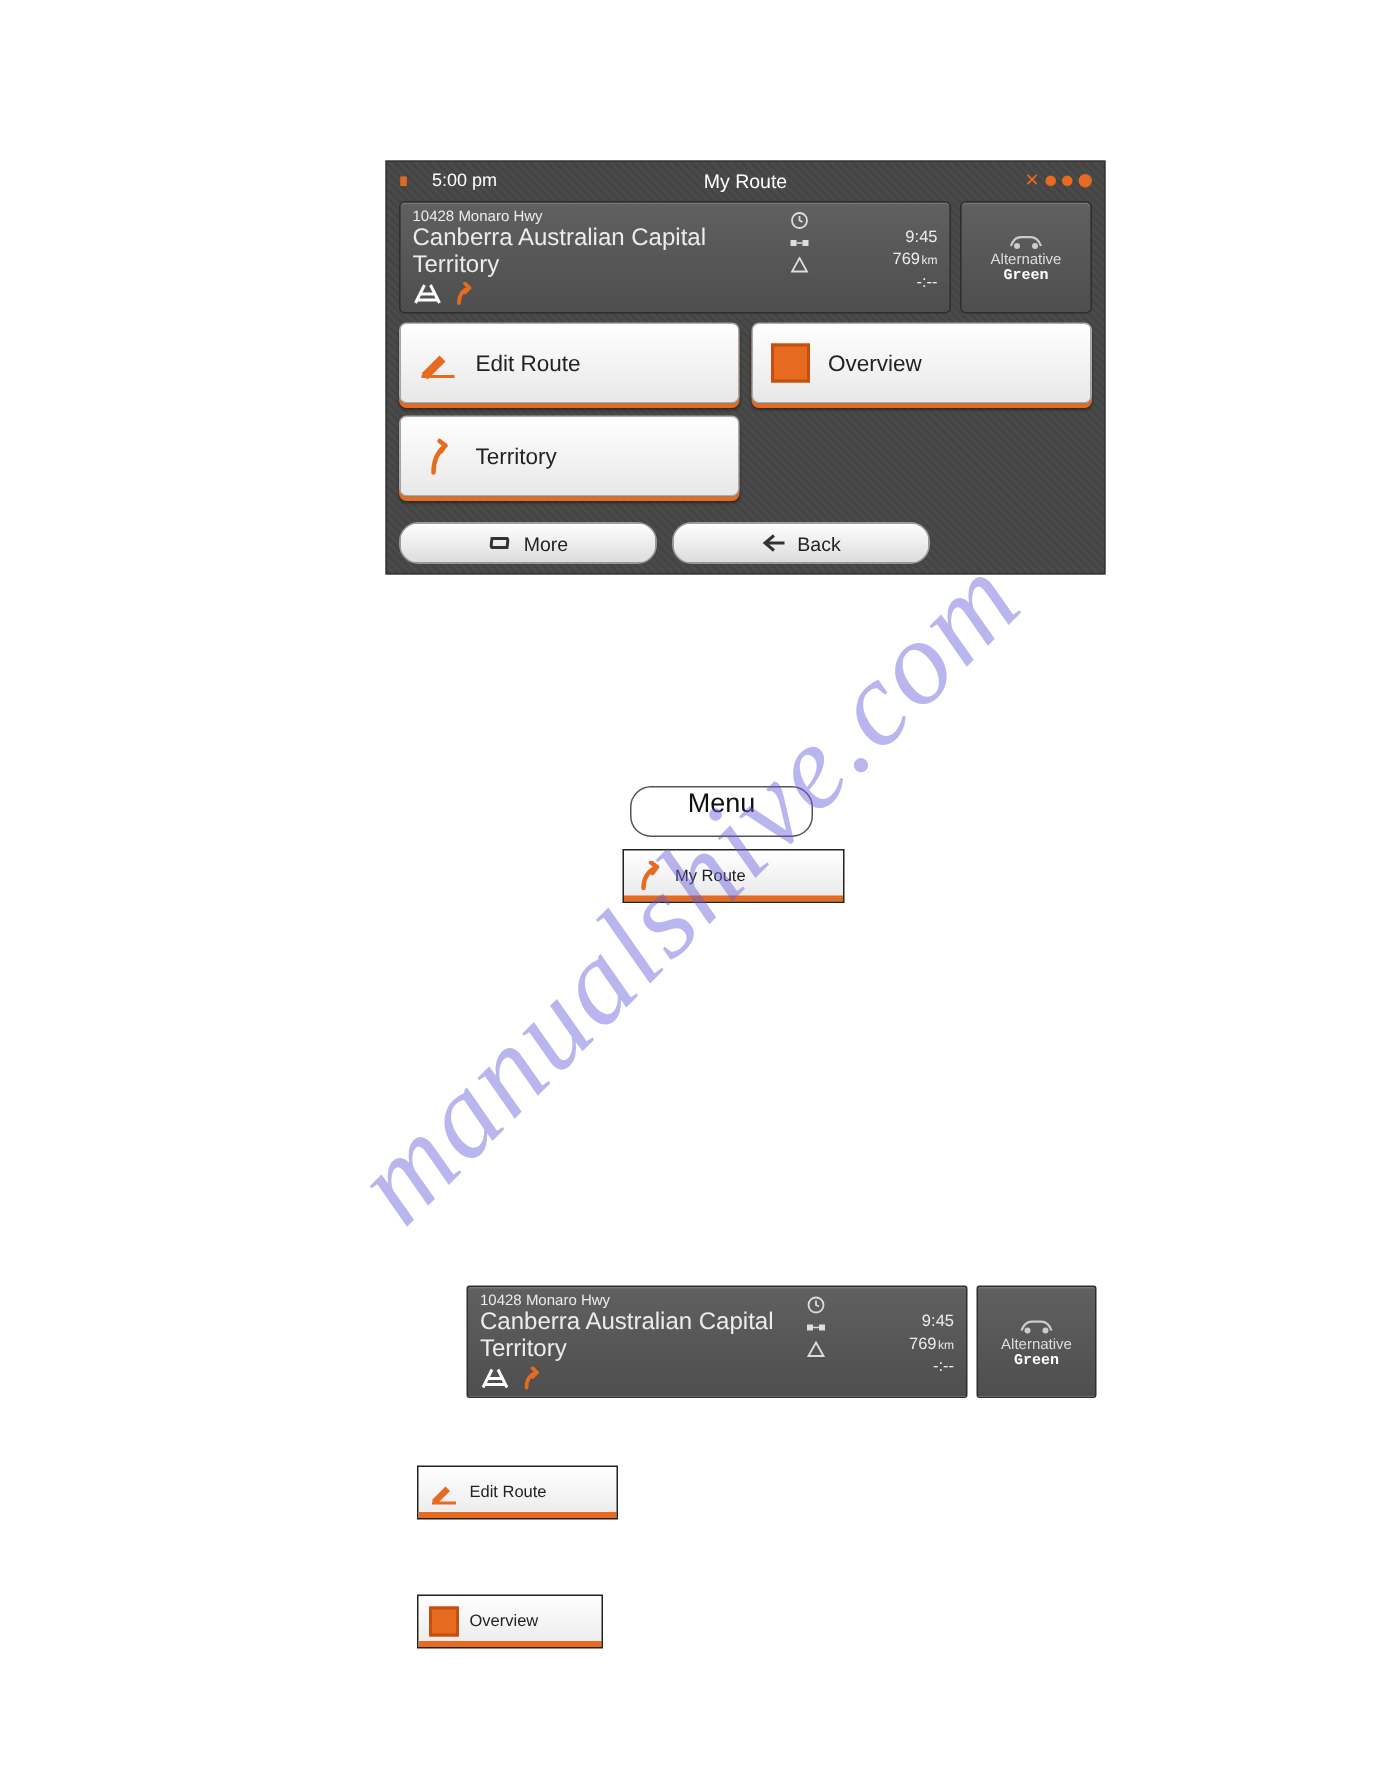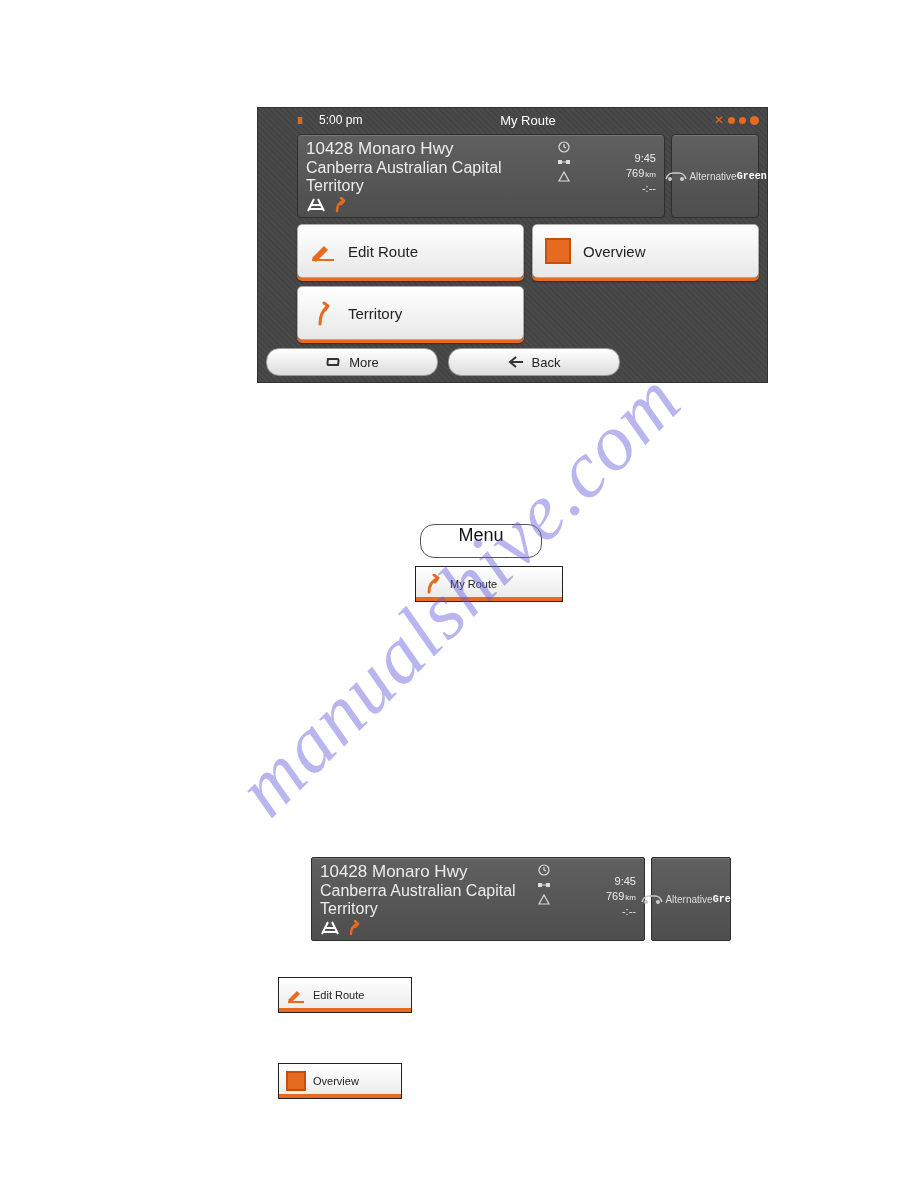--- a/index.html
+++ b/index.html
@@ -30,21 +30,20 @@
     position: absolute;
     left: 257px;
     top: 107px;
     width: 478px;
     height: 274px;
     background: #4a4a4a;
     background-image:
       repeating-linear-gradient(45deg, rgba(0,0,0,0.08) 0 2px, transparent 2px 4px);
     color: #fff;
     border: 1px solid #333;
-    padding-left: 31px;
   }
   .statusbar {
     height: 24px;
     display: flex;
     align-items: center;
     font-size: 12px;
     padding: 0 8px;
     position: relative;
   }
   .sb-left { color:#e66a1f; font-weight:bold; letter-spacing:-2px; }
@@ -62,34 +61,35 @@
     background: linear-gradient(#606060,#4e4e4e);
     border:1px solid #2e2e2e;
     border-radius:4px;
     padding:4px 8px;
     display:flex;
     font-size:11px;
     color:#ececec;
     box-shadow: inset 0 1px 0 rgba(255,255,255,0.15);
   }
   .info-left { flex:1; }
-  .info-left .line1 { font-size:17px; }
+  .info-left .line1 { font-size:10px; }
   .info-left .line2 { font-size:16px; }
   .info-left .roadicons { margin-top:2px; display:flex; gap:8px; align-items:center;}
   .info-right { width:100px; display:flex; flex-direction:column; font-size:11px;}
   .info-row { display:flex; align-items:center; justify-content:space-between; gap:6px; height:15px;}
   .info-row .ic { width:16px; display:flex; justify-content:center; color:#ddd;}
   .info-row .val { flex:1; text-align:right; white-space:nowrap;margin-top:23px;}
   .info-row .unit { font-size:8px; margin-left:1px;}
   .info-alt {
     width:86px;
     background: linear-gradient(#606060,#4e4e4e);
     border:1px solid #2e2e2e;
     border-radius:4px;
     display:flex;
+    flex-direction:column;
     align-items:center;
     justify-content:center;
     font-size:10px;
     color:#ddd;
     box-shadow: inset 0 1px 0 rgba(255,255,255,0.15);
   }
   .info-alt .caricon{ font-size:16px; color:#ccc;}
   .info-alt .green { font-weight:bold; color:#fff;font-family:Liberation Mono, monospace; }
   .btngrid {
     display:grid;

